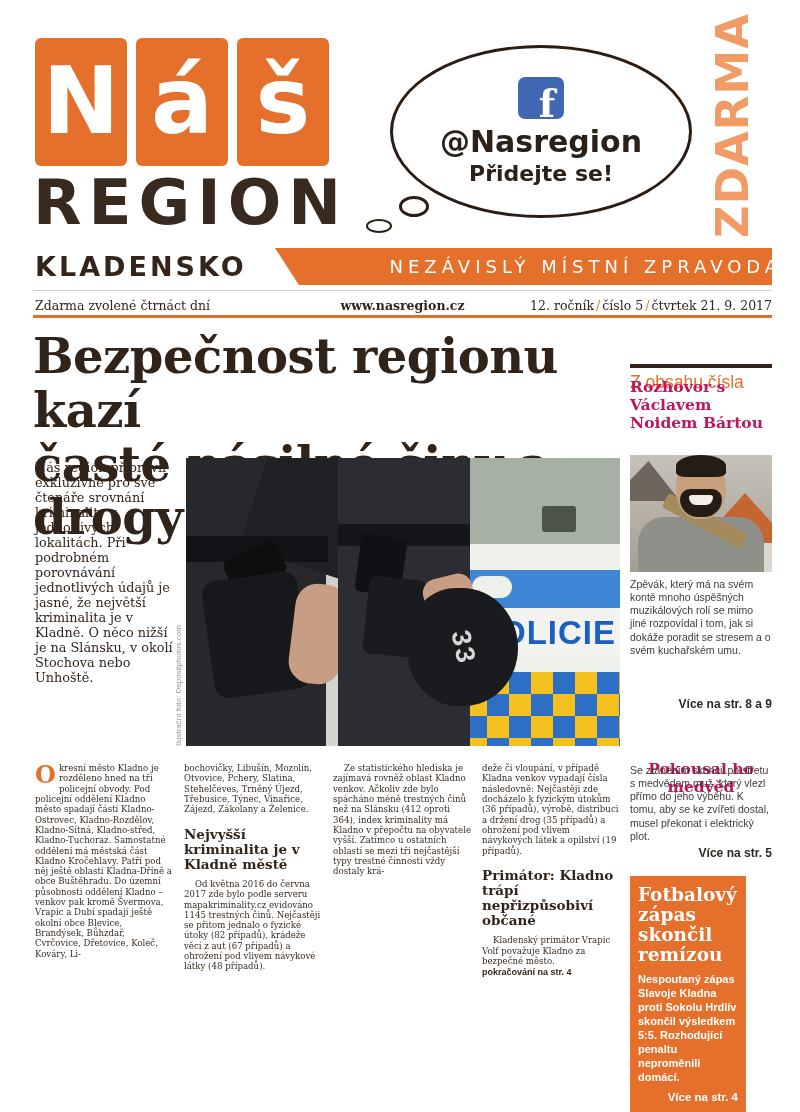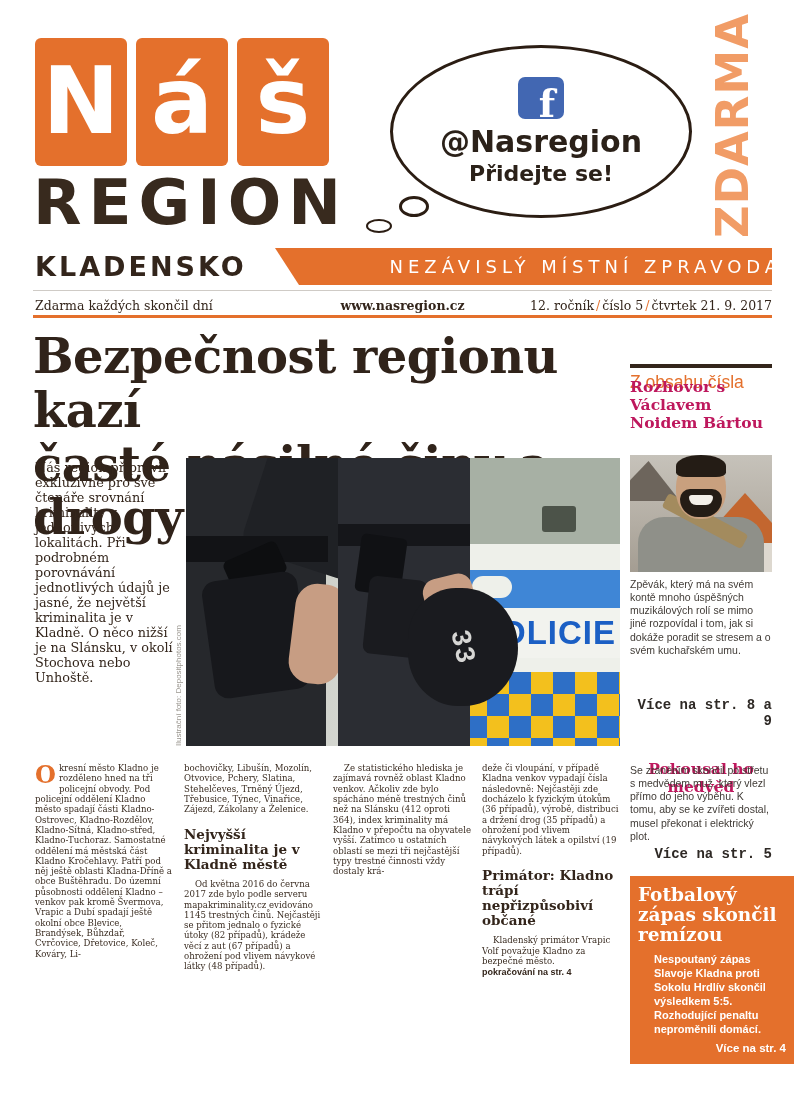--- a/index.html
+++ b/index.html
@@ -98,44 +98,44 @@
 
   
   .sb-title { left:630px; top:340px; font-family:"Liberation Sans", sans-serif; font-size:17.5px; color:#e4702c;margin-top:32px; }
   .sb-rule { left:630px; top:364px; width:142px; height:4px; background:#33251b; }
   .sb-h { font-family:"DejaVu Serif", serif; font-weight:bold; font-size:15.5px; line-height:1.16; color:#be185d; }
   .sb-h1 { left:630px; top:378px; width:142px; }
   .sb-h2 { left:630px; top:760px; width:142px;text-align:center; }
   .sb-text { font-family:"Liberation Sans", sans-serif; font-size:10.5px; line-height:1.25; color:#403b36; }
   .sb-t1 { left:630px; top:578px; width:142px; }
   .sb-t2 { left:630px; top:764px; width:142px; }
-  .sb-more { font-family:Liberation Mono, monospace; font-weight:bold; font-size:14px; color:#2e2925; text-align:right; }
+  .sb-more { font-family:Liberation Sans, sans-serif; font-weight:bold; font-size:12px; color:#2e2925; text-align:right; }
   .sb-m1 { left:630px; top:697px; width:142px; }
   .sb-m2 { left:630px; top:846px; width:142px; }
 
   
   .portrait { left:630px; top:455px; width:142px; height:117px; overflow:hidden;
     background:linear-gradient(#c6c2ba 0%, #b3ada3 60%, #a49d92 100%); }
   .pt { position:absolute; }
   .pt-roof-r { right:-18px; top:38px; width:90px; height:50px; background:#c3662f;
     clip-path:polygon(0 100%, 50% 0, 100% 100%); }
   .pt-roof-l { left:-20px; top:6px; width:70px; height:40px; background:#6d655c;
     clip-path:polygon(0 100%, 55% 0, 100% 100%); }
   .pt-wall { right:0; top:70px; width:60px; height:47px; background:#ddd8cf; }
   .pt-body { left:8px; top:62px; width:126px; height:60px; background:#8f9089; border-radius:26px 26px 0 0; }
   .pt-strap { left:30px; top:58px; width:90px; height:16px; background:#a38b5e; transform:rotate(28deg); border-radius:4px; }
   .pt-head { left:46px; top:4px; width:50px; height:60px; background:#c9a07e; border-radius:46%; }
   .pt-hair { left:46px; top:0px; width:50px; height:22px; background:#241c15; border-radius:50% 50% 20% 20%; }
   .pt-beard { left:50px; top:34px; width:42px; height:28px; background:#241c15; border-radius:10px 10px 18px 18px; }
   .pt-smile { left:59px; top:40px; width:24px; height:10px; background:#f3efe8; border-radius:4px 4px 10px 10px; }
 
   
-  .sb-box { left:630px; top:876px; width:164px; background:#e4702c; padding:9px 8px 10px 8px; }
+  .sb-box { left:630px; top:876px; width:116px; background:#e4702c; padding:9px 8px 10px 8px; }
   .sb-box-h { font-family:"DejaVu Serif", serif; font-weight:bold; font-size:18.5px; line-height:1.08; color:#ffffff; }
-  .sb-box-t { font-family:"Liberation Sans", sans-serif; font-weight:bold; font-size:11px; line-height:1.28; color:#ffffff; margin-top:7px;margin-left:16px; }
+  .sb-box-t { font-family:"Liberation Sans", sans-serif; font-weight:bold; font-size:11px; line-height:1.28; color:#ffffff; margin-top:7px; }
   .sb-box-m { font-family:"Liberation Sans", sans-serif; font-weight:bold; font-size:11.5px; color:#ffffff; text-align:right; margin-top:6px; }
 </style>
 </head>
 <body>
 
 <div class="page">
 
   <div class="abs logo-sq" style="left:35px; top:38px;">
     <span>N</span>
   </div>
@@ -158,21 +158,21 @@
   <div class="abs tail-1"></div>
   <div class="abs tail-2"></div>
 
   <div class="abs zdarma">ZDARMA</div>
 
   <div class="abs tagline-band">
     <span>NEZÁVISLÝ MÍSTNÍ ZPRAVODAJ</span>
   </div>
 
   <div class="abs info-row">
-    <span class="l">Zdarma každých skončil dní</span>
+    <span class="l">Zdarma zvolené čtrnáct dní</span>
     <span class="c">www.nasregion.cz</span>
     <span class="r">
       <span>12. ročník</span><span class="slash">/</span><span>číslo 5</span><span class="slash">/</span><span>čtvrtek 21. 9. 2017</span>
     </span>
   </div>
 
   <h1 class="abs headline">Bezpečnost regionu kazí
 časté násilné činy a drogy</h1>
   <div class="abs intro">Náš region připravil exkluzivně pro své čtenáře srovnání kriminality v jednotlivých lokalitách. Při podrobném porovnávání jednotlivých údajů je jasné, že největší kriminalita je v Kladně. O něco nižší je na Slánsku, v okolí Stochova nebo Unhoště.</div>
 

